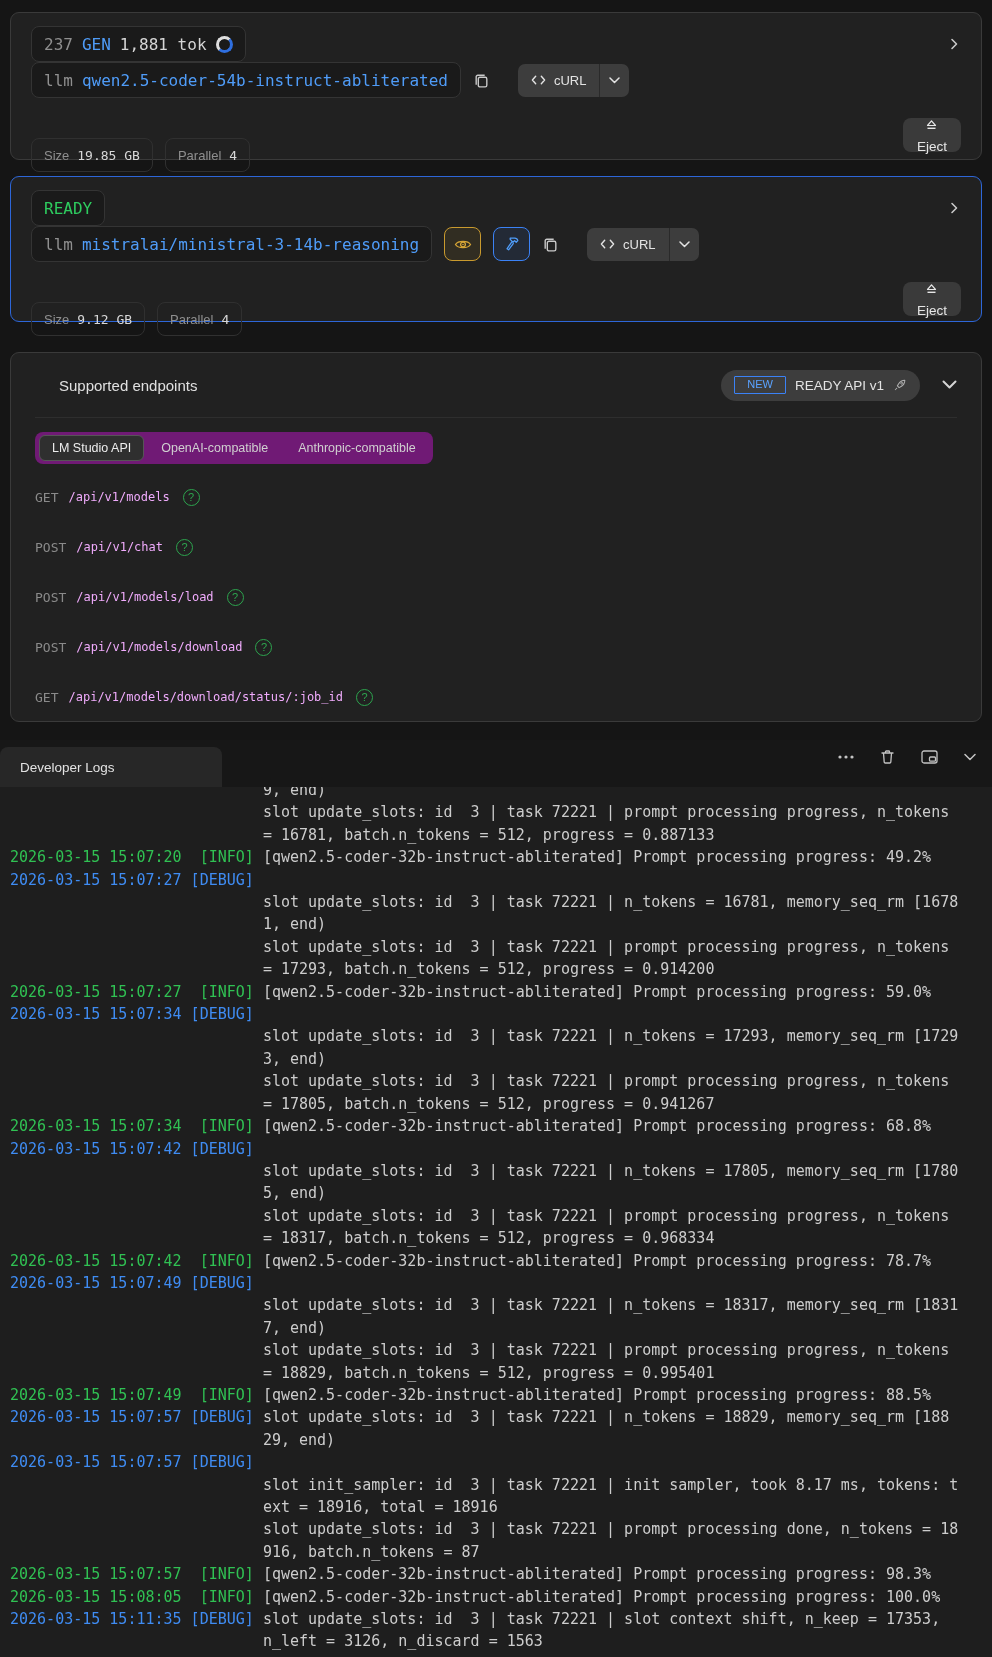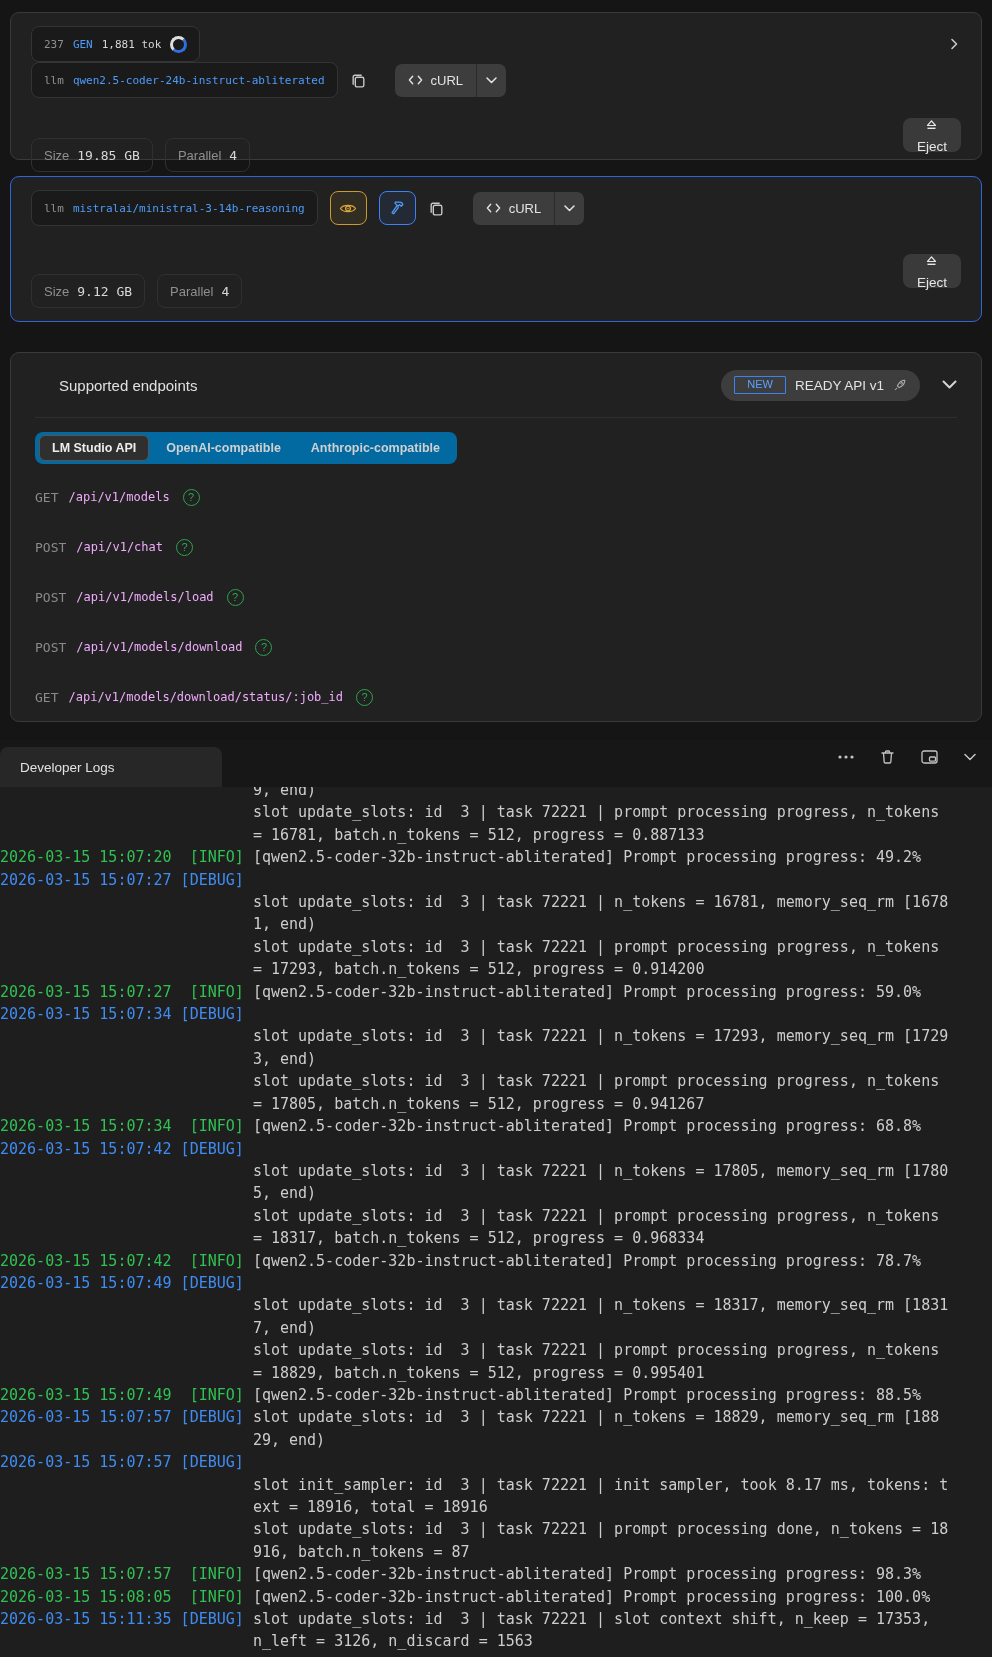--- a/index.html
+++ b/index.html
@@ -14,21 +14,21 @@
     margin:0 10px; background:#212121; border:1px solid #3a3a3a; border-radius:9px;
     padding:13px 20px; display:flex; flex-direction:column; justify-content:space-between;
     flex:0 0 auto;
   }
   .card-1 { margin-top:12px; height:148px; }
   .card-2 { margin-top:16px; height:146px; border:1px solid #2d66d8; }
   .crow { display:flex; align-items:center; gap:12px; }
   .chip {
     background:#1a1a1a; border:1px solid #343434; border-radius:8px;
     height:36px; padding:0 12px; display:inline-flex; align-items:center; gap:9px;
-    font-family:"DejaVu Sans Mono", monospace; font-size:11px; color:#d6d6d6;
+    font-family:"DejaVu Sans Mono", monospace; font-size:16px; color:#d6d6d6;
   }
   .dim   { color:#8f8f8f; }
   .blue  { color:#4f9cf8; }
   .green { color:#2ecc5f; }
   .spinner {
     width:17px; height:17px; border-radius:50%;
     border:3px solid #dedede; border-right-color:#2f6fe0; border-bottom-color:#2f6fe0;
   }
   .chev-right { margin-left:auto; color:#c9c9c9; display:flex; }
   .icon-btn-ghost { background:none; border:none; display:flex; align-items:center; color:#c9c9c9; cursor:pointer; padding:0; }
@@ -69,21 +69,21 @@
     display:flex; align-items:center; gap:9px; cursor:pointer;
   }
   .new-badge {
     border:1px solid #3b82f6; color:#5aa2ff; border-radius:1px;
     font-size:11px; padding:1px 12px 2px; line-height:1.2;
   }
   .rest-label { color:#e3e3e3; font-size:13.5px; }
   .ep-divider { border-top:1px solid #2e2e2e; }
   .tabs-row {
     margin-top:14px; display:inline-flex; align-items:center; gap:4px;
-    background:#0369a1; border-radius:8px; padding:3px 4px;font-weight:bold;
+    background:#701a75; border-radius:8px; padding:3px 4px;
   }
   .ep-tab {
     padding:5px 12px; font-size:12.5px; color:#d0d0d0; border-radius:6px;
     border:1px solid transparent; cursor:pointer; white-space:nowrap;
   }
   .ep-tab.active { background:#2f2f2f; border-color:#565656; color:#ededed; }
   .endpoint-row { height:50px; display:flex; align-items:center; gap:10px; }
   .endpoint-row:first-of-type { margin-top:8px; }
   .ep-method { font-family:"DejaVu Sans Mono", monospace; font-size:13px; color:#8a8a8a; }
   .ep-path   { font-family:"DejaVu Sans Mono", monospace; font-size:12px; color:#f0abfc; }
@@ -95,21 +95,21 @@
   
   .logs-panel { margin-top:18px; flex:1 1 auto; min-height:0; display:flex; flex-direction:column; background:#a3a3a3; }
   .logs-header { height:47px; background:#171717; display:flex; align-items:flex-end; position:relative; flex:0 0 auto; }
   .logs-tab {
     height:40px; width:222px; background:#272727; border-radius:8px 8px 0 0;
     display:flex; align-items:center; padding-left:20px; color:#e2e2e2; font-size:13.5px;
     cursor:pointer;
   }
   .logs-actions { position:absolute; right:16px; top:9px; display:flex; align-items:center; gap:26px; }
   .logs-actions .icon-btn-ghost { color:#c4c4c4; }
-  .logs-content { flex:1 1 auto; min-height:0; overflow:hidden; background:#1e1e1e; }
+  .logs-content { flex:1 1 auto; min-height:0; overflow:hidden; background:#1e1e1e; padding-left:10px; }
   .logs-inner {
     margin-top:-8px;
     font-family:"DejaVu Sans Mono", monospace; font-size:15px; line-height:22.4px;
     color:#cdcdcd; white-space:pre;
   }
   .log-line { white-space:pre; }
   .lp-info  { color:#30c153; }
   .lp-debug { color:#3f8cf3; }
 </style>
 </head>
@@ -127,21 +127,21 @@
       </div>
       <span class="chev-right">
         <svg width="14" height="14" viewBox="0 0 14 14">
             <path d="M5 2.5 L9.5 7 L5 11.5" fill="none" stroke="currentColor" stroke-width="1.6" stroke-linecap="round" stroke-linejoin="round"></path>
           </svg>
       </span>
     </div>
     <div class="crow">
       <div class="chip">
         <span class="dim">llm</span>
-        <span class="blue">qwen2.5-coder-24b-instruct-abliterated</span>
+        <span class="blue">qwen2.5-coder-54b-instruct-abliterated</span>
       </div>
       <button class="icon-btn-ghost">
         <svg width="17" height="17" viewBox="0 0 16 16">
             <rect x="5" y="5" width="8" height="9" rx="1.5" fill="none" stroke="currentColor" stroke-width="1.3"></rect>
             <path d="M11 3 H4.5 A1.5 1.5 0 0 0 3 4.5 V12" fill="none" stroke="currentColor" stroke-width="1.3"></path>
           </svg>
       </button>
       <button class="curl-btn" style="margin-left:16px;">
         <span class="curl-main">
           <span style="display:flex;">
@@ -174,20 +174,30 @@
               <path d="M2.5 7.5 L6.5 2.8 L10.5 7.5 Z" fill="none" stroke="currentColor" stroke-width="1.2" stroke-linejoin="round"></path>
               <line x1="2.5" y1="10.3" x2="10.5" y2="10.3" stroke="currentColor" stroke-width="1.4"></line>
             </svg>
         </span>
         <span>Eject</span>
       </button>
     </div>
   </div>
 
   <div class="model-card card-2">
+    <div class="crow">
+      <div class="chip">
+        <span class="green">READY</span>
+      </div>
+      <span class="chev-right">
+        <svg width="14" height="14" viewBox="0 0 14 14">
+            <path d="M5 2.5 L9.5 7 L5 11.5" fill="none" stroke="currentColor" stroke-width="1.6" stroke-linecap="round" stroke-linejoin="round"></path>
+          </svg>
+      </span>
+    </div>
     <div class="crow">
       <div class="chip">
         <span class="dim">llm</span>
         <span class="blue">mistralai/ministral-3-14b-reasoning</span>
       </div>
       <button class="cap-btn cap-eye" title="">
         <span style="display:flex;">
           <svg width="18" height="13" viewBox="0 0 18 13">
               <path d="M1.5 6.5 C4 2.3 14 2.3 16.5 6.5 C14 10.7 4 10.7 1.5 6.5 Z" fill="none" stroke="#d8a636" stroke-width="1.3"></path>
               <circle cx="9" cy="6.5" r="2.4" fill="none" stroke="#d8a636" stroke-width="1.3"></circle>

